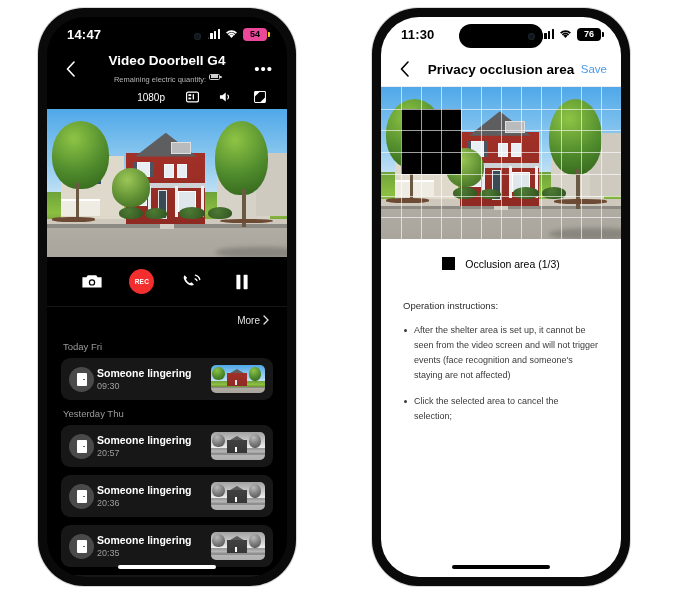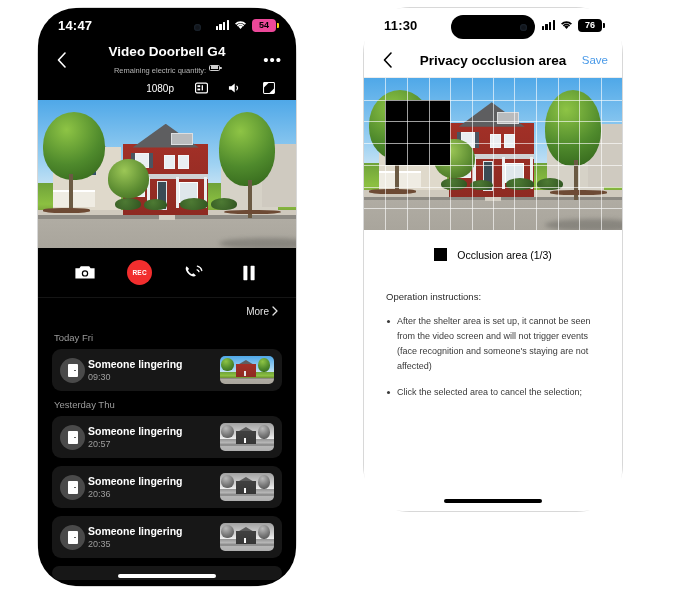--- a/index.html
+++ b/index.html
@@ -9,24 +9,25 @@
     font-family: "Liberation Sans", sans-serif;
     overflow: hidden;
   }
   .stage { position: relative; width: 696px; height: 594px; background: #fff; }
 
   
   .phone {
     position: absolute;
     border-radius: 46px;
     background: #0a0a0a;
+    padding: 9px;
     box-shadow: 0 0 0 1px #d8d8d8;
   }
   .phone.left  { left: 38px;  top: 8px;  width: 258px; height: 578px; }
-  .phone.right { left: 364px; top: 8px;  width: 258px; height: 503px; }
+  .phone.right { left: 372px; top: 8px;  width: 258px; height: 578px; }
   .screen {
     position: relative;
     width: 100%; height: 100%;
     border-radius: 38px;
     overflow: hidden;
   }
   .screen.dark  { background: #000; }
   .screen.light { background: #fff; }
 
   

